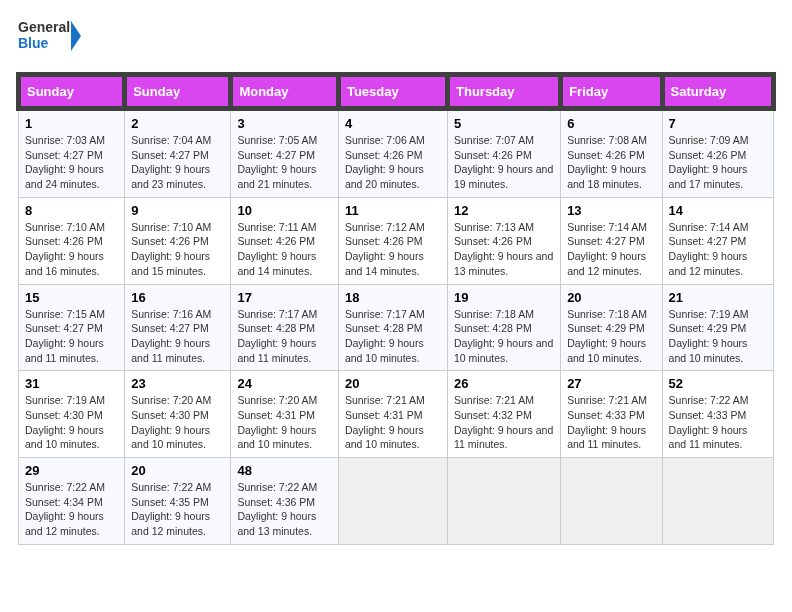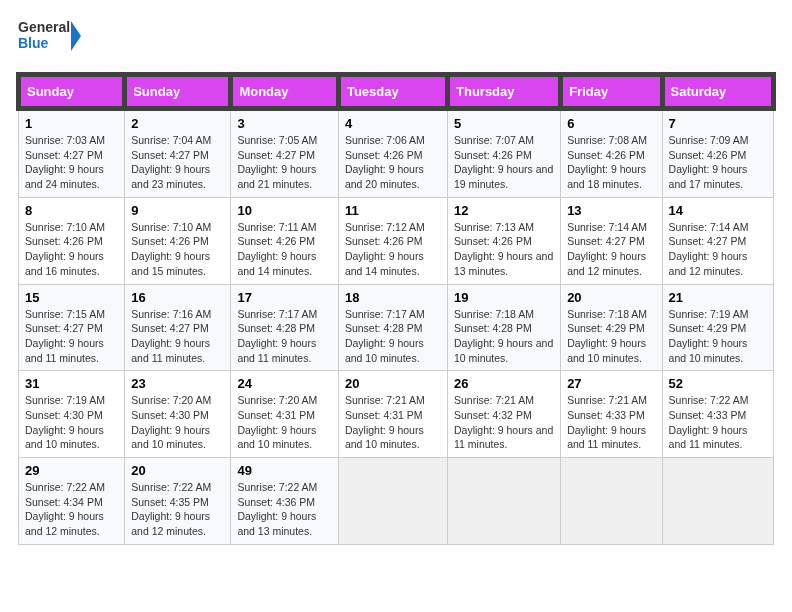--- a/index.html
+++ b/index.html
@@ -229,21 +229,21 @@
       <tr>
         <td>
           <span class="day-number">29</span>
           <div class="day-info">Sunrise: 7:22 AM<br>Sunset: 4:34 PM<br>Daylight: 9 hours and 12 minutes.</div>
         </td>
         <td>
           <span class="day-number">20</span>
           <div class="day-info">Sunrise: 7:22 AM<br>Sunset: 4:35 PM<br>Daylight: 9 hours and 12 minutes.</div>
         </td>
         <td>
-          <span class="day-number">49</span>
+          <span class="day-number">48</span>
           <div class="day-info">Sunrise: 7:22 AM<br>Sunset: 4:36 PM<br>Daylight: 9 hours and 13 minutes.</div>
         </td>
         <td class="empty-cell"></td>
         <td class="empty-cell"></td>
         <td class="empty-cell"></td>
         <td class="empty-cell"></td>
       </tr>
     </tbody>
 </table>
 

